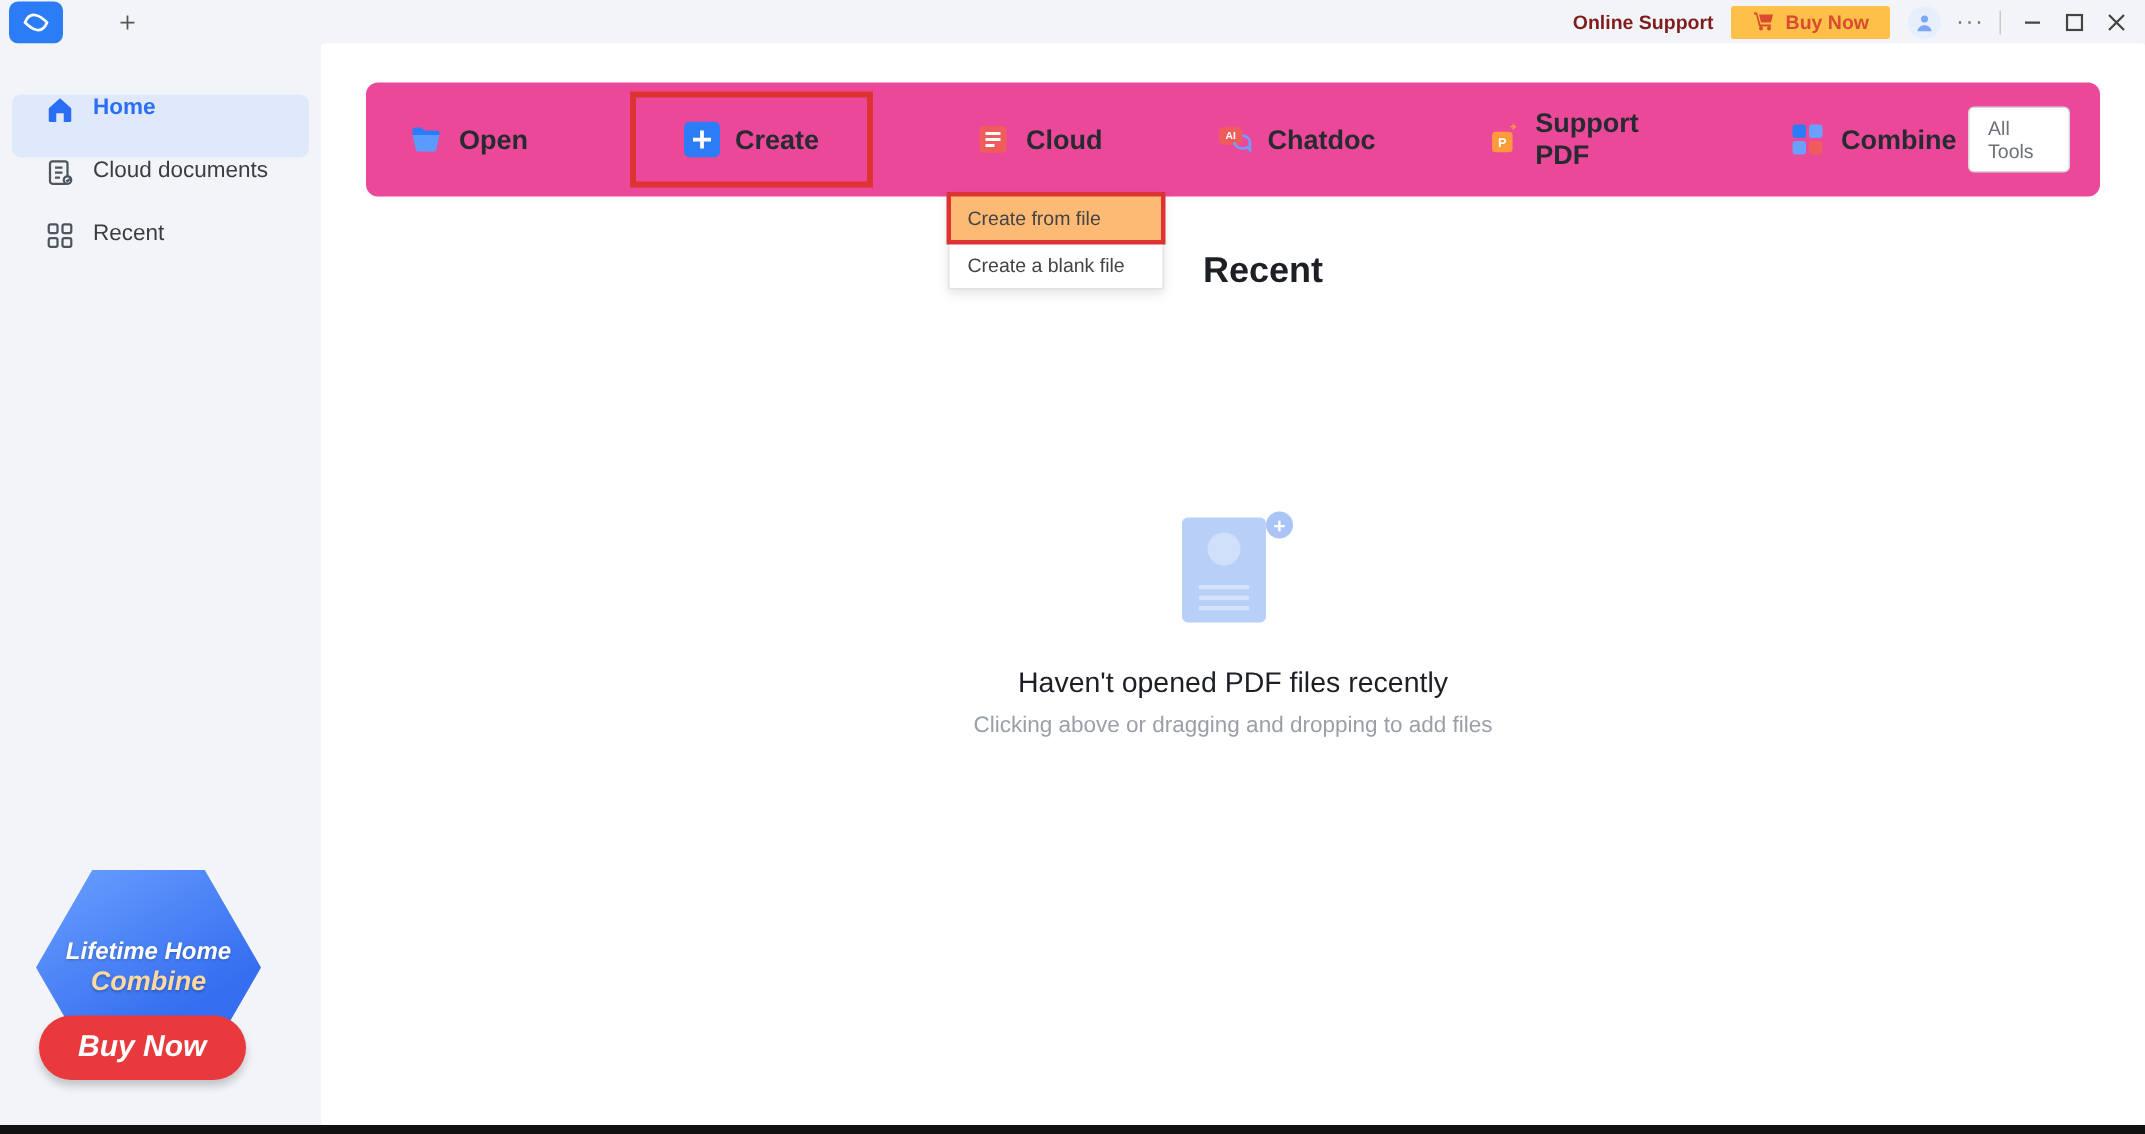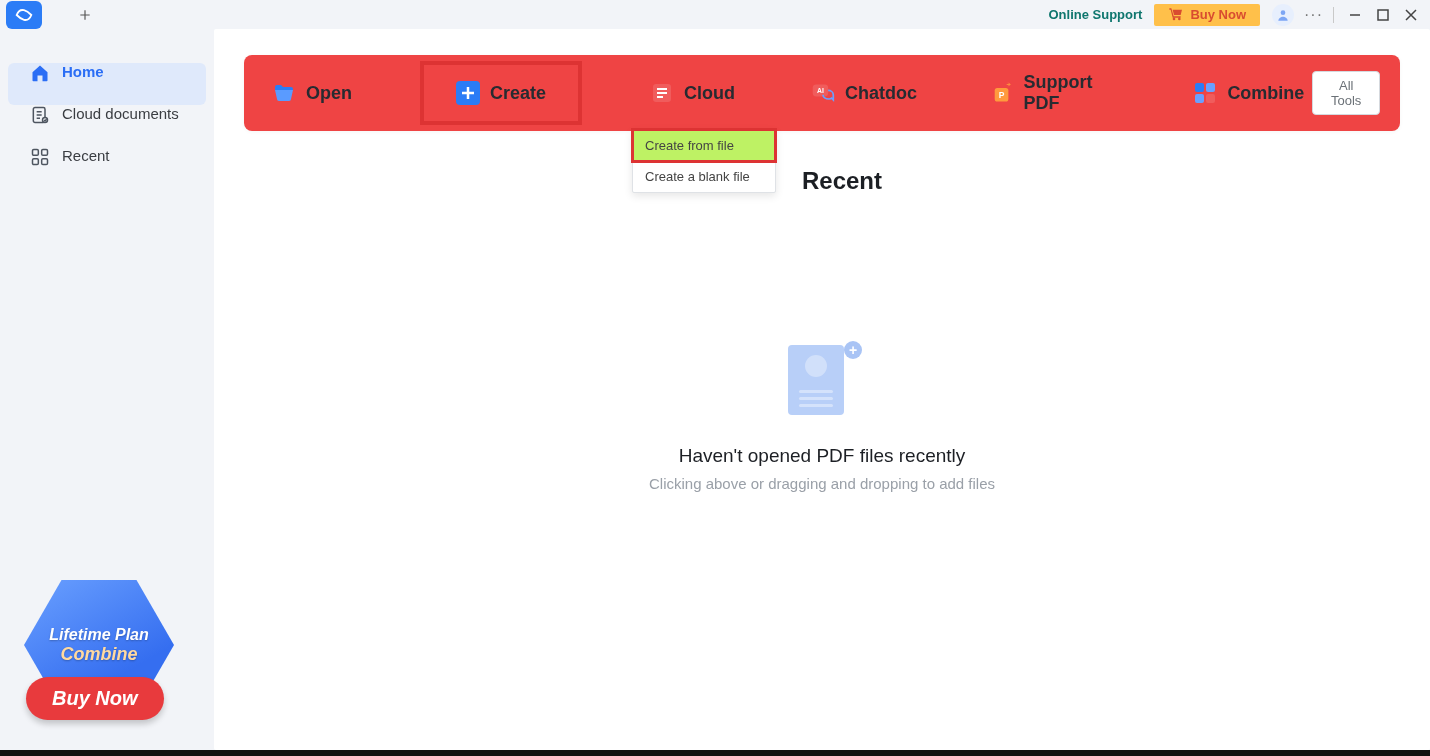--- a/index.html
+++ b/index.html
@@ -23,21 +23,21 @@
   display:flex;align-items:center;justify-content:center;
   margin-right: 30px;
 }
 .app-icon svg { width: 22px; height: 22px; }
 .newtab-btn {
   width: 26px; height:26px;
   display:flex;align-items:center;justify-content:center;
   color:#555; font-size:18px;
 }
 .titlebar-spacer { flex:1; }
-.online-support { font-size:13px; font-weight:600; color:#0f766e; margin-right:12px; cursor:pointer; }
+.online-support { font-size:13px; font-weight:600; color:#7f1d1d; margin-right:12px; cursor:pointer; }
 .buy-now-btn {
   background:#ffc04a;
   padding:4px 14px;
   border-radius:2px;
   display:flex; align-items:center; gap:6px;
   color:#d94c30; font-size:13px; font-weight:600;
   height:22px;
 }
 .buy-now-btn svg { width:16px; height:16px; }
 .titlebar-avatar {
@@ -101,21 +101,21 @@
 }
 .content {
   flex:1;
   background:#fff;
   border-radius:2px;
   margin-top:0;
   position:relative;
   overflow:visible;
 }
 .toolbar-card {
-  background:#ef4444;
+  background:#ec4899;
   margin: 26px 30px 0 30px;
   height:76px;
   border-radius:8px;
   box-shadow:0 1px 4px rgba(0,0,0,.04);
   display:flex; align-items:center;
   padding:0 20px;
   position:relative;
 }
 .tool-item{
   display:flex;align-items:center;gap:10px;
@@ -130,40 +130,39 @@
   padding:16px 32px;
 }
 .toolbar-spacer{flex:1;}
 .alltools-btn{
   border:1px solid #d5d9de;
   background:#fff;
   padding:6px 12px;
   font-size:13px;color:#6b7177;
   border-radius:4px;
   cursor:pointer;
-  text-align:center;
 }
 .dropdown{
   position:absolute;
   top:100px; left:418px;
   width:144px;
   background:#fff;
   border:1px solid #dfe2e6;
   box-shadow:0 3px 8px rgba(0,0,0,.1);
   border-radius:2px;
   z-index:5;
 }
 .dropdown-item{
   padding:8px 12px;
   font-size:13px;
   color:#444;
   cursor:pointer;
 }
 .dropdown-item.hovered{
-  background:#bef264;
+  background:#fdba74;
   outline:3px solid #d33;
   outline-offset:-1px;
 }
 .recent-heading{
   padding:36px 0 0 40px;
   font-size:24px;font-weight:700;color:#1c1f24;text-align:center;
 }
 .empty-state{
   display:flex;flex-direction:column;align-items:center;
   margin-top:150px;
@@ -278,21 +277,21 @@
           <rect x="3" y="3" width="7" height="7" rx="1.5"></rect>
           <rect x="14" y="3" width="7" height="7" rx="1.5"></rect>
           <rect x="3" y="14" width="7" height="7" rx="1.5"></rect>
           <rect x="14" y="14" width="7" height="7" rx="1.5"></rect>
         </svg>
       <span>Recent</span>
     </div>
     <div class="spacer-grow"></div>
     <div class="promo-badge">
       <div class="hex">
-        <div class="line1">Lifetime Plan</div>
+        <div class="line1">Lifetime Home</div>
         <div class="line2">Combine</div>
       </div>
       <div class="pill">Buy Now</div>
     </div>
   </div>
 
   <div class="content">
     <div class="toolbar-card">
       <div class="tool-item">
         <svg viewBox="0 0 24 24" fill="#2b7cf6">

